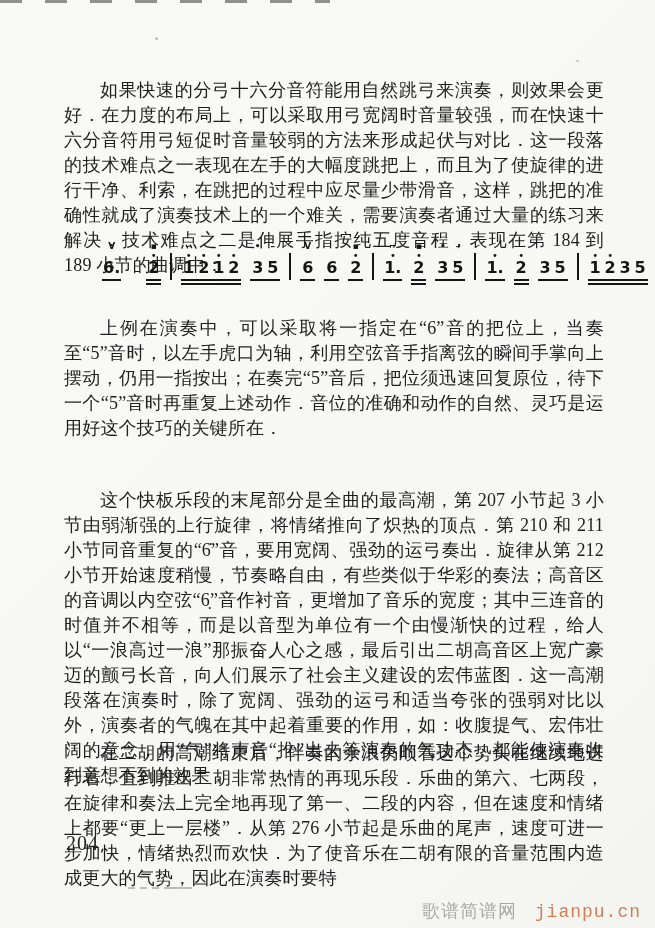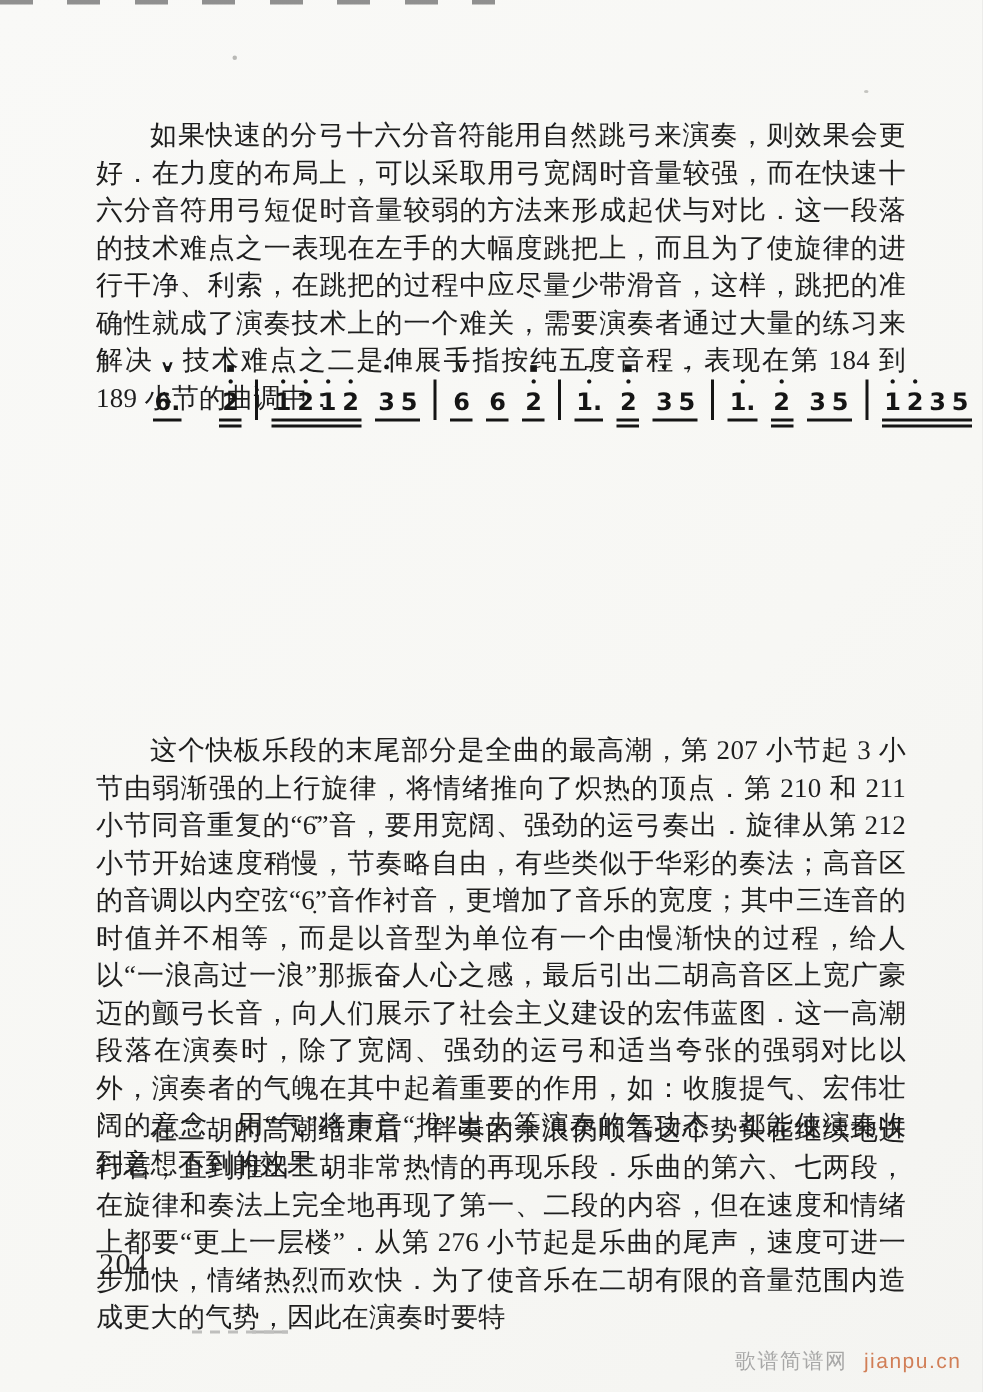--- a/index.html
+++ b/index.html
@@ -40,22 +40,22 @@
   .p5{top:741px;}
 
   .pagenum{
     position:absolute;left:66px;top:832px;
     font-size:20px;letter-spacing:1px;color:#222;
     font-family:"Liberation Serif",serif;
   }
 
   .watermark{
     position:absolute;right:14px;top:899px;
-    font-size:14px;letter-spacing:1px;
-    font-family:Liberation Sans, sans-serif;
+    font-size:18px;letter-spacing:1px;
+    font-family:Liberation Mono, monospace;
     opacity:.85;
     margin-left:24px;
   }
   .wm-name{color:#9b9b9b;}
   .wm-url{color:#cb6a3c;margin-left:6px;}
 
   
   .notation{
     position:absolute;left:102px;top:240px;height:58px;
     display:flex;align-items:flex-start;gap:9px;
@@ -301,20 +301,21 @@
             <div class="nd">5</div>
           </div>
         </div>
         <div class="nuls">
           <div class="nul"></div>
           <div class="nul"></div>
         </div>
       </div>
     </div>
 
+  <p class="para p2">上例在演奏中，可以采取将一指定在“6”音的把位上，当奏至“5”音时，以左手虎口为轴，利用空弦音手指离弦的瞬间手掌向上摆动，仍用一指按出；在奏完“5”音后，把位须迅速回复原位，待下一个“5”音时再重复上述动作．音位的准确和动作的自然、灵巧是运用好这个技巧的关键所在．</p>
   <p class="para p4">这个快板乐段的末尾部分是全曲的最高潮，第 207 小节起 3 小节由弱渐强的上行旋律，将情绪推向了炽热的顶点．第 210 和 211 小节同音重复的“6̇”音，要用宽阔、强劲的运弓奏出．旋律从第 212 小节开始速度稍慢，节奏略自由，有些类似于华彩的奏法；高音区的音调以内空弦“6̣”音作衬音，更增加了音乐的宽度；其中三连音的时值并不相等，而是以音型为单位有一个由慢渐快的过程，给人以“一浪高过一浪”那振奋人心之感，最后引出二胡高音区上宽广豪迈的颤弓长音，向人们展示了社会主义建设的宏伟蓝图．这一高潮段落在演奏时，除了宽阔、强劲的运弓和适当夸张的强弱对比以外，演奏者的气魄在其中起着重要的作用，如：收腹提气、宏伟壮阔的意念，用“气”将声音“推”出去等演奏的气功态，都能使演奏收到意想不到的效果．</p>
   <p class="para p5">在二胡的高潮结束后，伴奏的余浪仍顺着这个势头在继续地进行着，直到推出二胡非常热情的再现乐段．乐曲的第六、七两段，在旋律和奏法上完全地再现了第一、二段的内容，但在速度和情绪上都要“更上一层楼”．从第 276 小节起是乐曲的尾声，速度可进一步加快，情绪热烈而欢快．为了使音乐在二胡有限的音量范围内造成更大的气势，因此在演奏时要特</p>
 
   <div class="pagenum">204</div>
 
   <div class="bottom-dashes"></div>
 
   <div class="watermark">
     <span class="wm-name">歌谱简谱网</span>
     <span class="wm-url">jianpu.cn</span>

